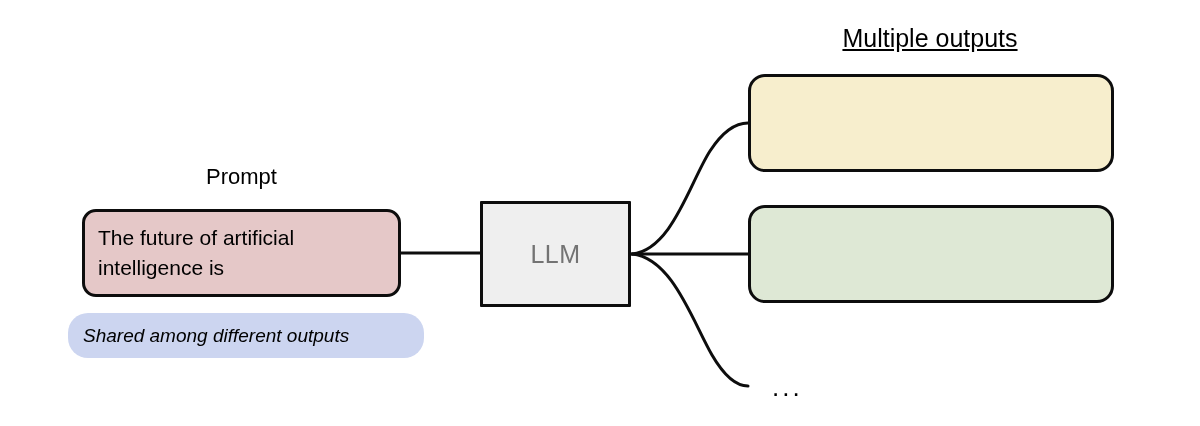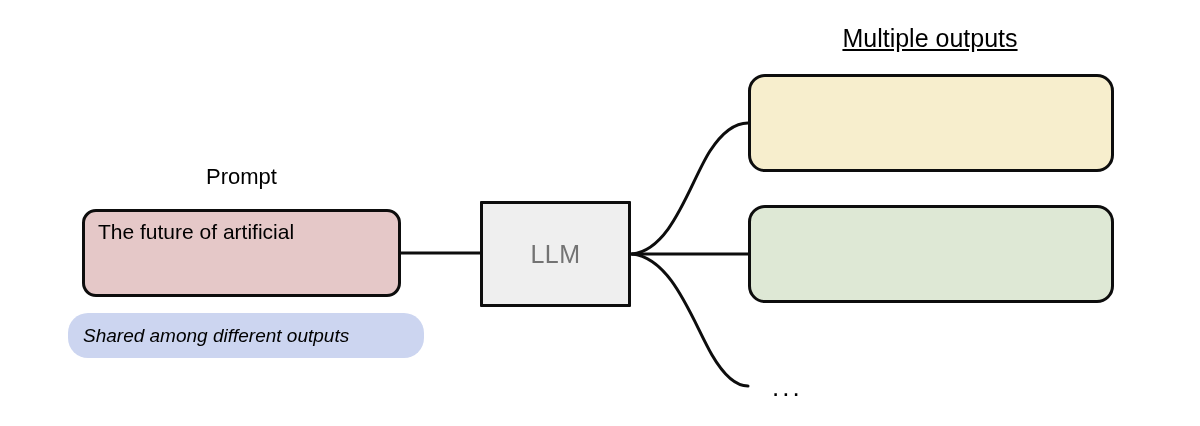--- a/index.html
+++ b/index.html
@@ -66,21 +66,21 @@
     left: 82px;
     top: 209px;
     width: 319px;
     height: 88px;
     border-radius: 14px;
     background: #e5c8c8;
   }
   .prompt-text {
     position: absolute;
     left: 13px;
-    top: 5px;
+    top: 11px;
     width: 292px;
     font-size: 21px;
     line-height: 30px;
     color: #000000;
   }
   .prompt-text .line {
     display: block;
   }
 
   .box-llm {
@@ -163,20 +163,21 @@
 
   <div class="label label-multiple-outputs">
     <span>Multiple outputs</span>
   </div>
 
   <div class="label label-prompt">Prompt</div>
 
   <div class="box box-prompt" style="background: rgb(229, 200, 200); border-color: rgb(13, 13, 13);">
     <div class="prompt-text">
       <span class="line">The future of artificial</span>
+      <span class="line">intelligence is</span>
     </div>
   </div>
 
   <div class="box box-llm" style="background: rgb(239, 239, 239); border-color: rgb(13, 13, 13);">
     <span class="llm-text">LLM</span>
   </div>
 
   <div class="box box-output box-output-1" style="background: rgb(247, 238, 205); border-color: rgb(13, 13, 13);"></div>
   <div class="box box-output box-output-2" style="background: rgb(222, 232, 213); border-color: rgb(13, 13, 13);"></div>
 

